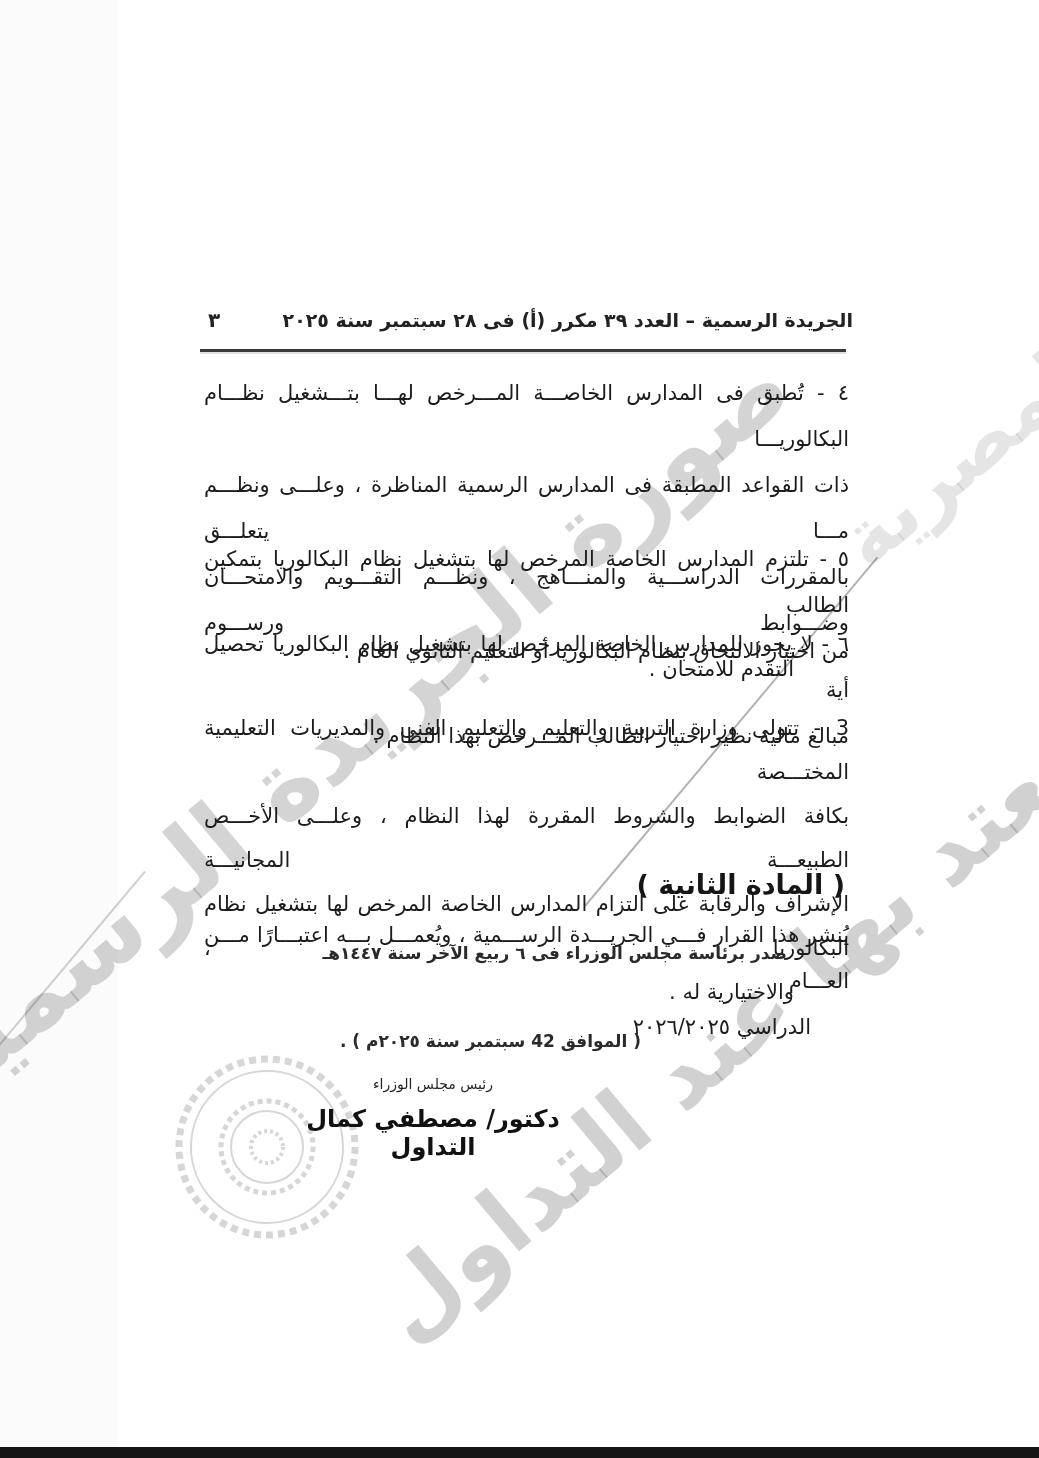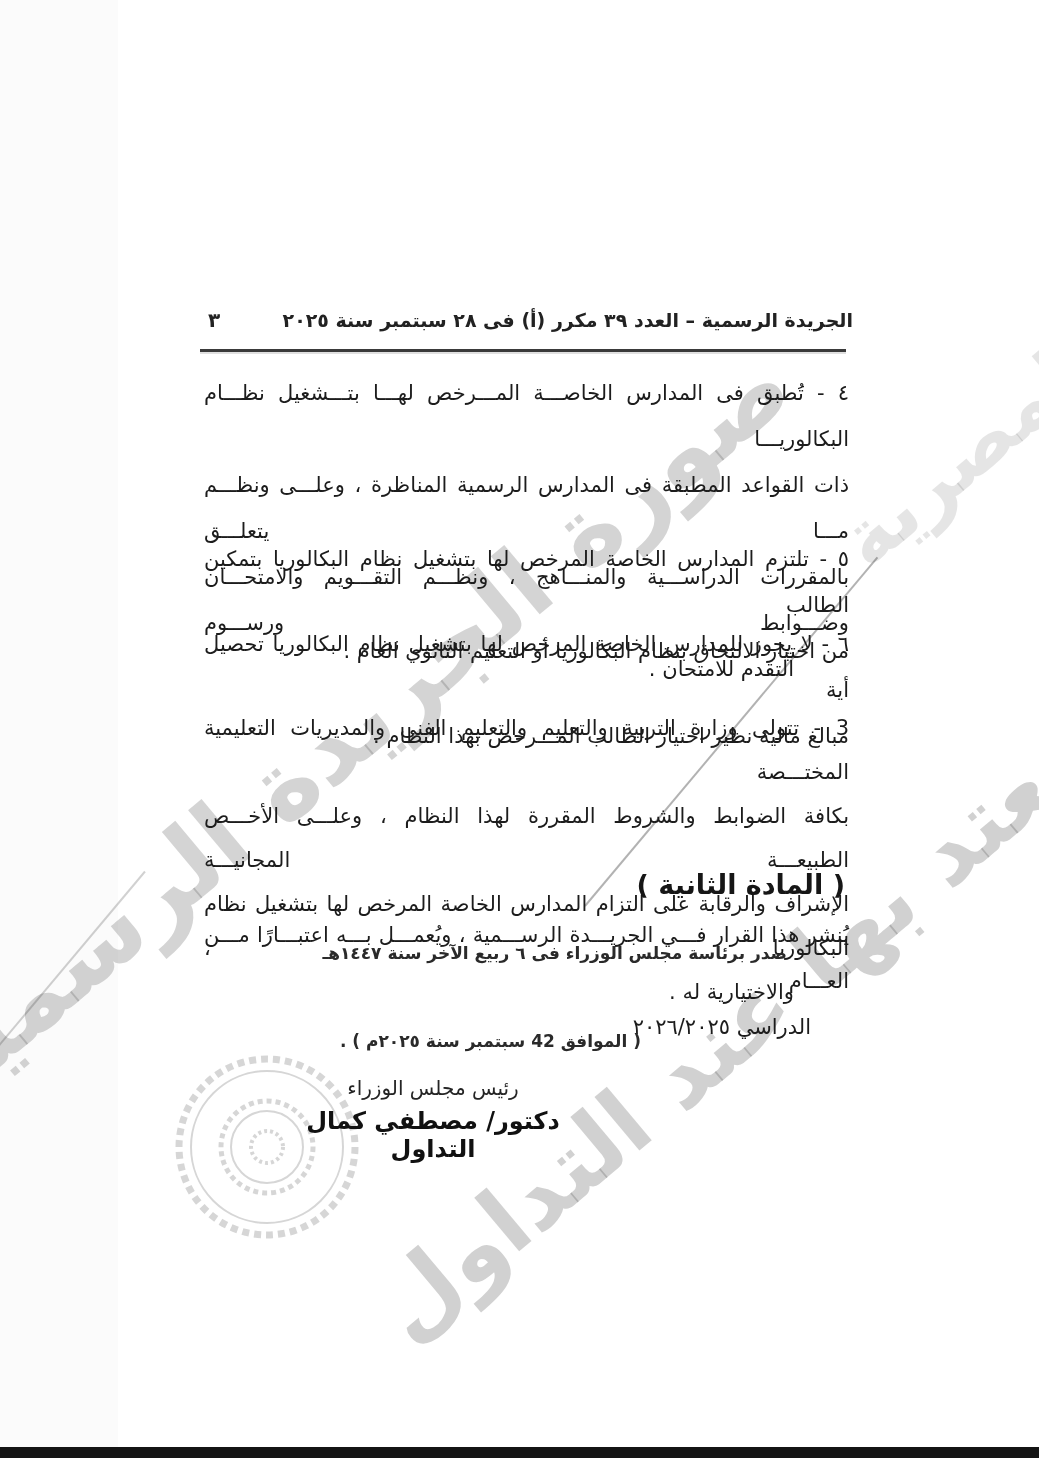--- a/index.html
+++ b/index.html
@@ -60,21 +60,21 @@
 
   .art-head{position:absolute;left:200px;top:869px;width:645px;z-index:2;
             text-align:right;font-size:27px;font-weight:bold;color:#161616;direction:rtl;}
 
   .issued1{position:absolute;right:252px;top:943px;z-index:2;direction:rtl;
            font-size:17px;font-weight:600;color:#2a2a2a;}
   .issued2{position:absolute;right:398px;top:1031px;z-index:2;direction:rtl;
            font-size:17px;font-weight:600;color:#2a2a2a;}
 
   .sig{position:absolute;left:268px;top:1076px;width:330px;z-index:2;direction:rtl;text-align:center;}
-  .sig-title{font-size:20px;color:#242424;margin-bottom:7px;}
+  .sig-title{font-size:14px;color:#242424;margin-bottom:13px;}
   .sig-name{font-size:24px;font-weight:bold;color:#111;}
 </style>
 </head>
 <body>
 
 <div class="scan-edge"></div>
 <div class="bottom-bar"></div>
 
 <div class="wm wm-big1">صورة الجريدة الرسمية</div>
 <div class="wm wm-big2">لا يعتد بها عند التداول</div>

